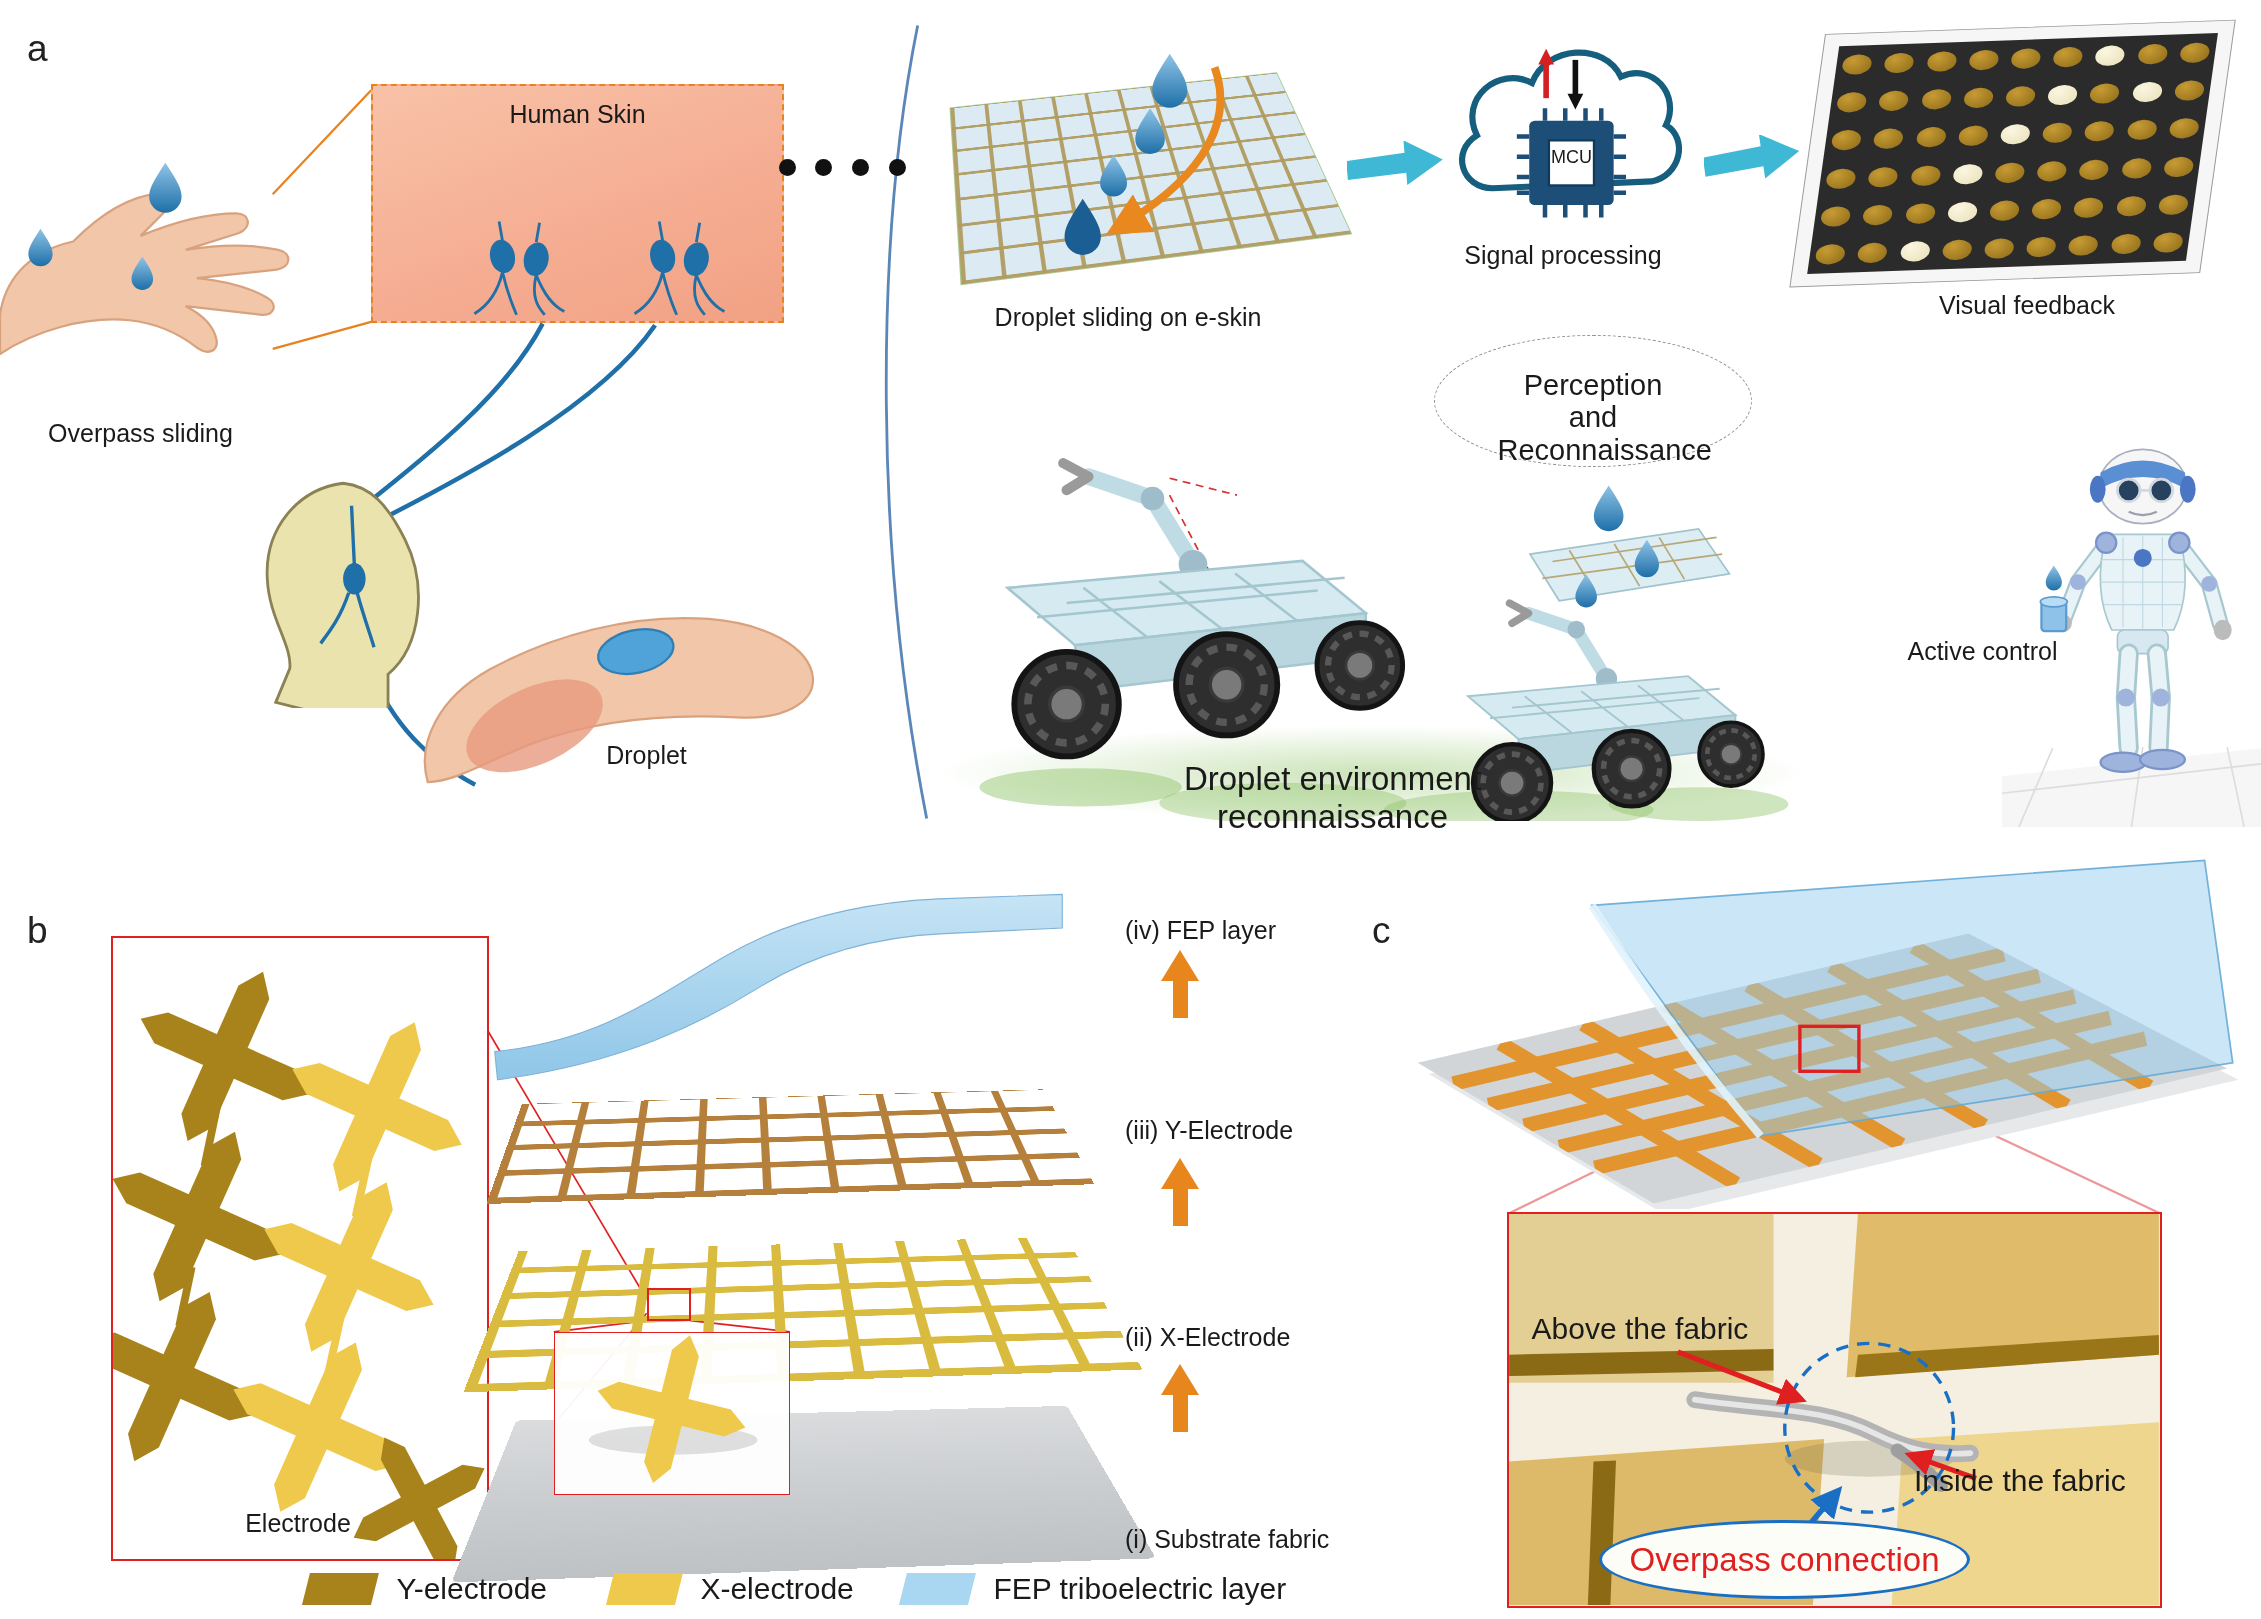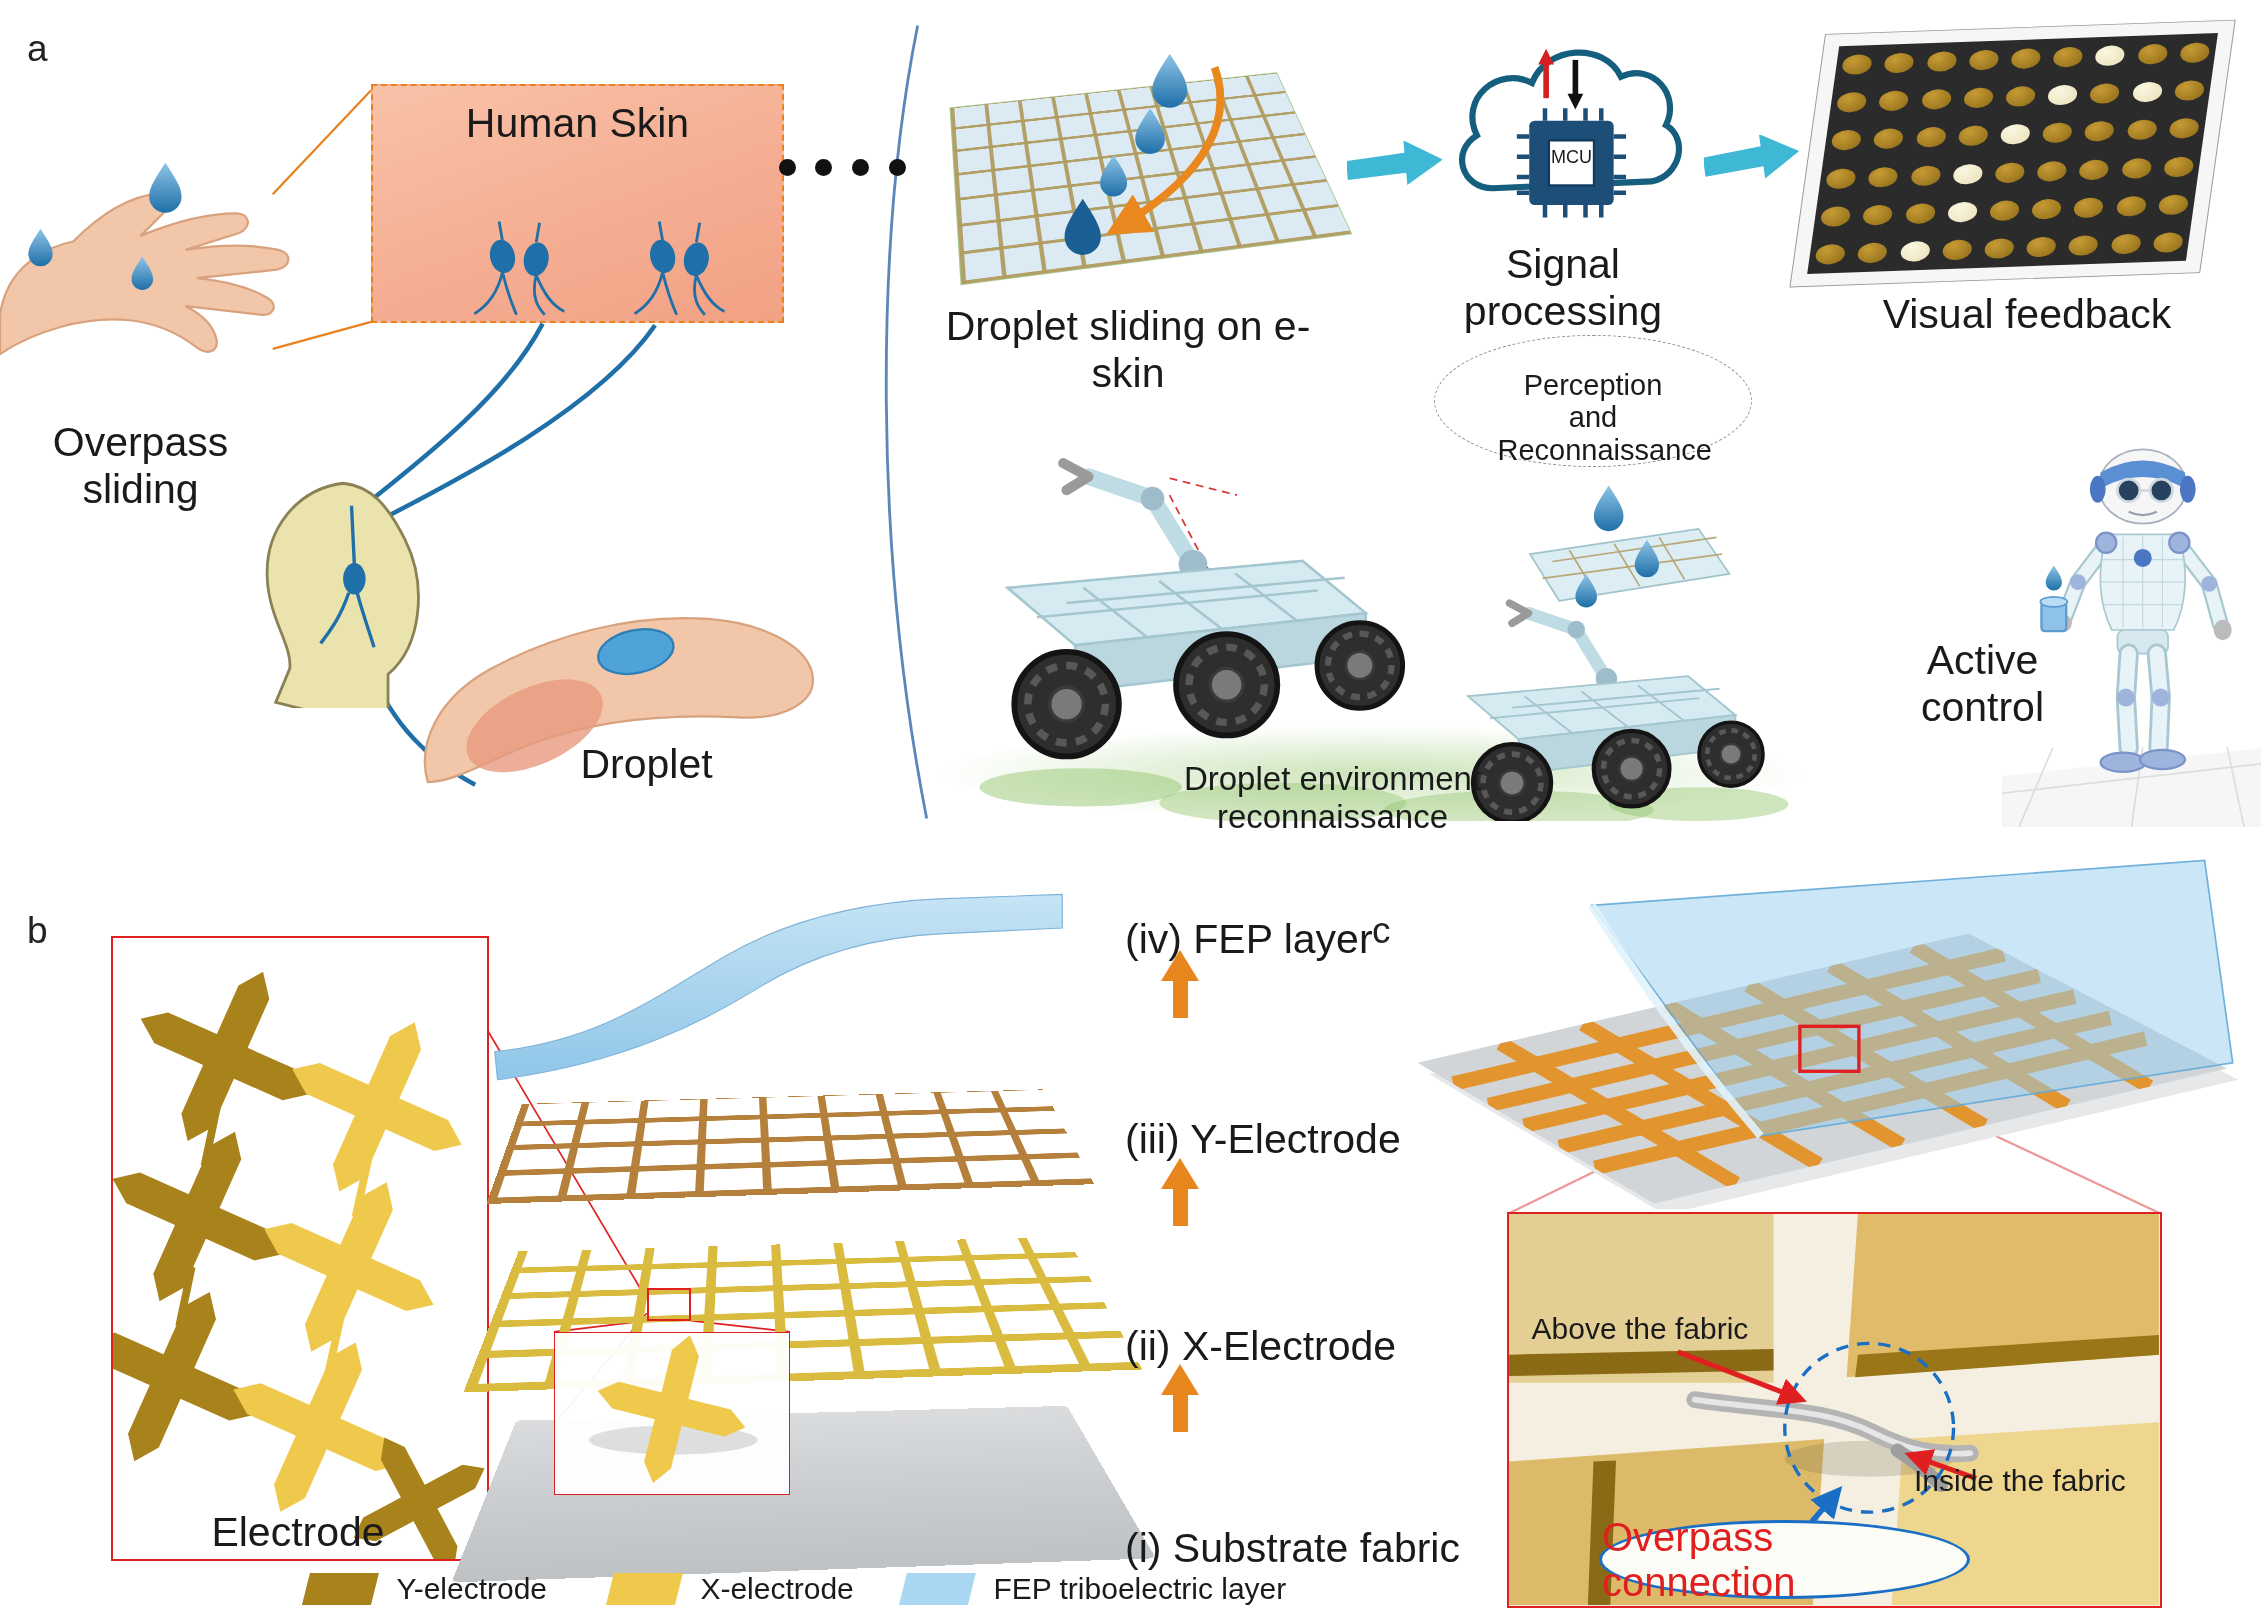--- a/index.html
+++ b/index.html
@@ -3,21 +3,21 @@
 <meta charset="utf-8">
 <style>
   html,body{margin:0;padding:0;background:#fff;}
   #fig{position:relative;width:2261px;height:1620px;background:#ffffff;overflow:hidden;
        font-family:"Liberation Sans",sans-serif;color:#1a1a1a;}
   .abs{position:absolute;}
   .lbl{position:absolute;color:#1a1a1a;}
   .nowrap{white-space:nowrap;margin-top:32px;}
   .ctr{text-align:center;}
   .panel-letter{font-size:37px;color:#222;}
-  .t56{font-size:41px;}
+  .t56{font-size:25px;}
   .t52{font-size:29px;}
   .t54{font-size:30px;}
   svg{display:block;}
 
   
   .skin-inset{position:absolute;left:371px;top:84px;width:413px;height:239px;
     border:2.2px dashed #E8821E;background:linear-gradient(160deg,#F8C2A8 0%,#F5AE93 55%,#F2A184 100%);
     box-sizing:border-box;}
   .dot-sep{position:absolute;top:159px;width:17px;height:17px;border-radius:50%;background:#111;}
   .eskin-sheet{position:absolute;left:956px;top:39px;width:360px;height:253px;background-color:#DCEBF3;
@@ -63,21 +63,21 @@
     background:rgba(255,255,255,.95);box-sizing:border-box;}
   .legend-item{position:absolute;display:flex;align-items:center;gap:21.4px;}
   .legend-swatch{width:69px;height:31.5px;transform:skewX(-14deg);}
 
   
   .zoom-box{position:absolute;left:1507px;top:1212px;width:655px;height:396px;border:2.8px solid #E02020;
     box-sizing:border-box;background:#F4EFE0;overflow:hidden;}
   .overpass-ellipse{position:absolute;left:90px;top:306px;width:371px;height:79px;border:3.4px solid #1A6FC4;
     border-radius:50%;background:#FDFDF8;display:flex;align-items:center;justify-content:center;
     box-sizing:border-box;}
-  .overpass-ellipse span{color:#E02020;font-size:40px;}
+  .overpass-ellipse span{color:#E02020;font-size:33px;}
 </style>
 </head>
 <body>
 
 <div id="fig">
 
   <svg width="0" height="0" aria-hidden="true">
     <defs>
       <g id="tear">
           <path d="M0,-34 C14,-12 24,2 24,16 A24,24 0 1 1 -24,16 C-24,2 -14,-12 0,-34 Z"></path>

